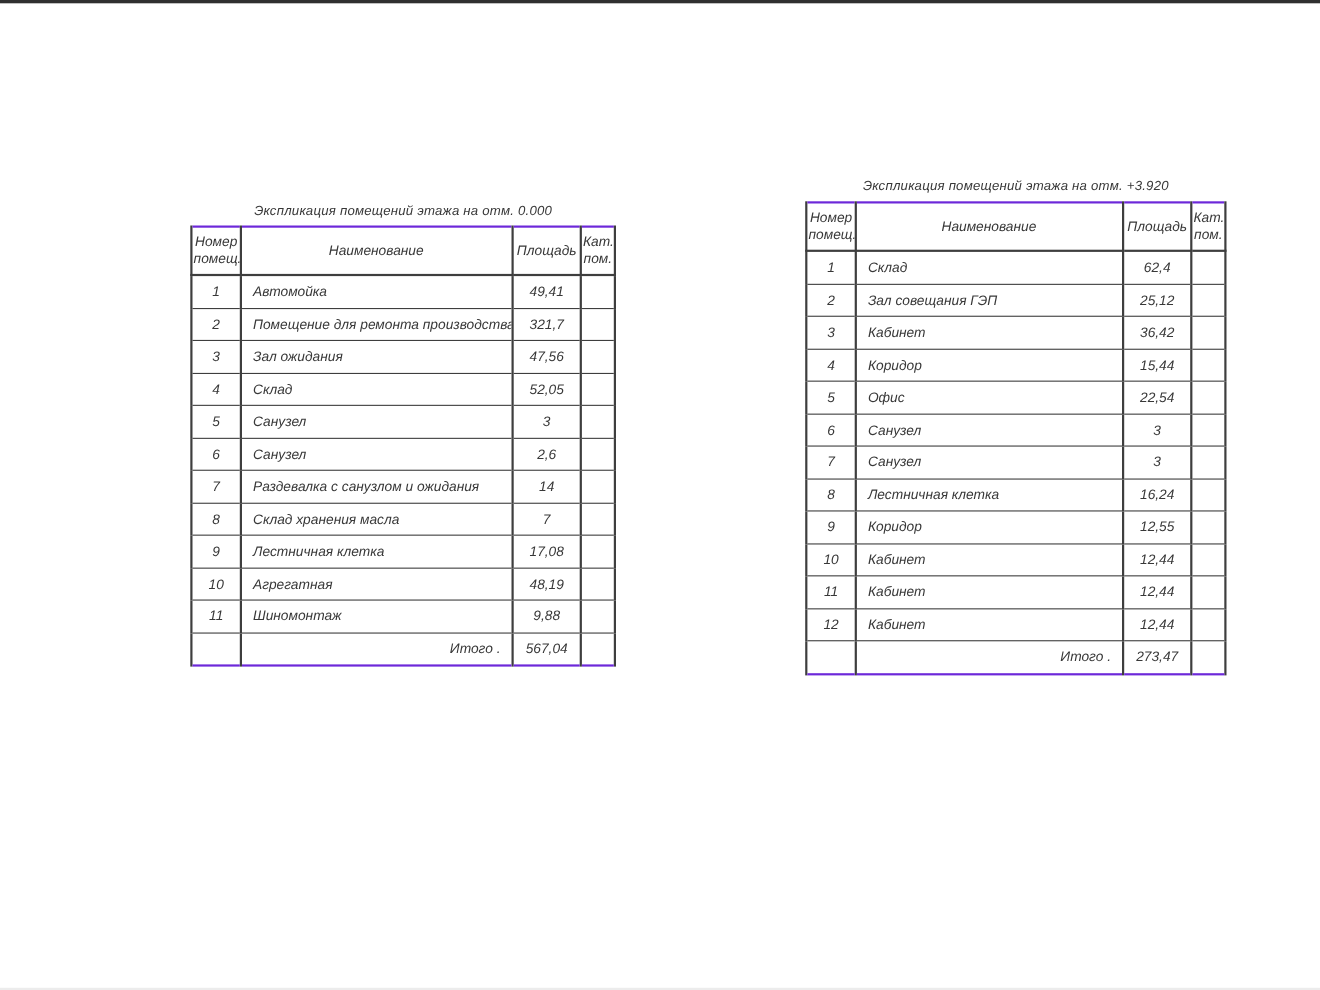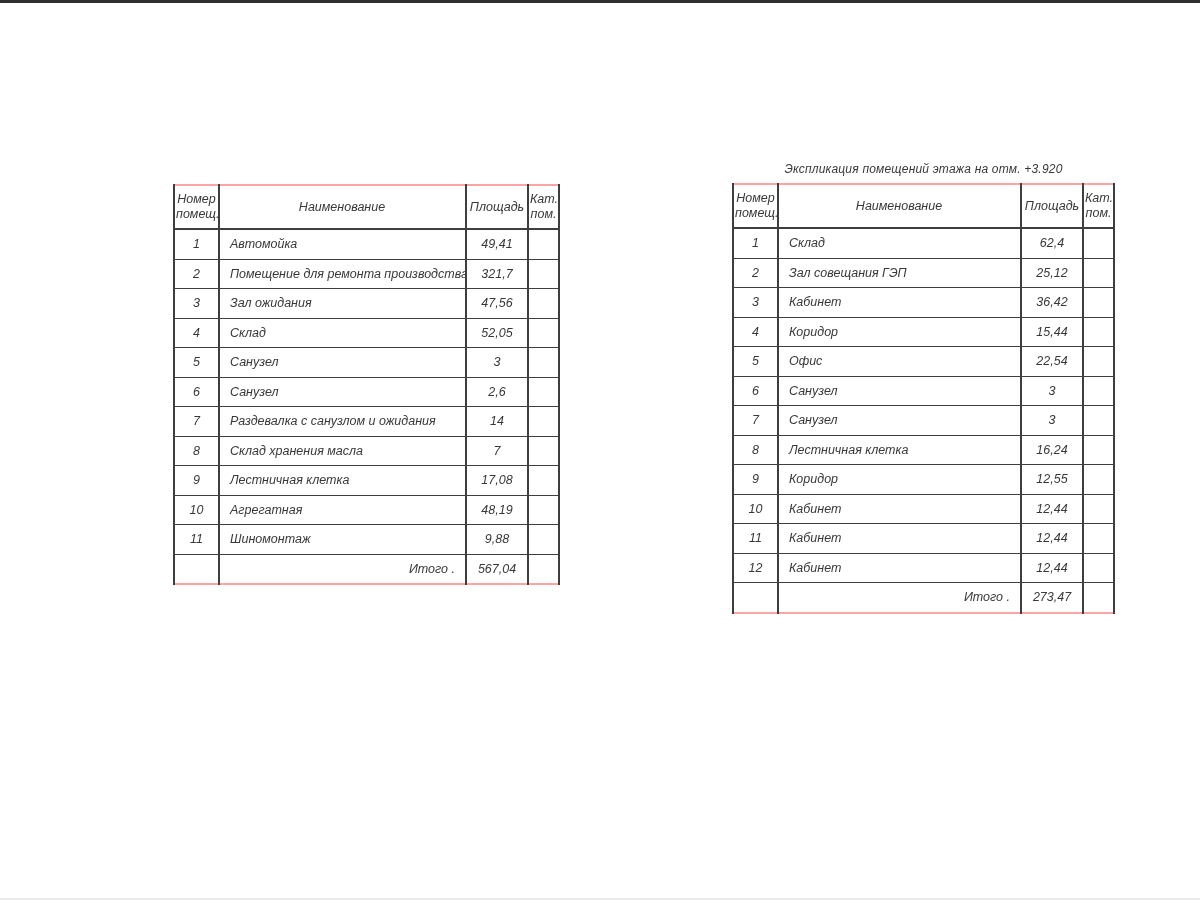--- a/index.html
+++ b/index.html
@@ -39,21 +39,21 @@
     line-height: 14px;
     margin-bottom: 7px;
     white-space: nowrap;
     letter-spacing: 0.2px;
   }
 
   table.expl-table {
     border-collapse: collapse;
     table-layout: fixed;
     width: 100%;
-    border: 2px solid #fca5a5;
+    border: 2px solid #6d28d9;
   }
   col.c-num  { width: 45px; }
   col.c-area { width: 62px; }
   col.c-cat  { width: 31px; }
 
   .expl-table th, .expl-table td {
     border: 1px solid #3e3e3e;
     border-left-width: 2px;
     border-right-width: 2px;
     font-size: 12.5px;
@@ -76,20 +76,21 @@
   .total-label { text-align: right; padding-right: 10px; margin-top: 33px; }
 </style>
 </head>
 <body>
 
 <div class="sheet">
   <div class="top-edge"></div>
   <div class="bottom-edge"></div>
 
   <section class="expl" id="expl-0">
+    <div class="expl-title">Экспликация помещений этажа на отм. 0.000</div>
     <table class="expl-table">
       <colgroup>
         <col class="c-num">
           <col class="c-name">
           <col class="c-area">
           <col class="c-cat">
       </colgroup>
       <thead>
         <tr>
           <th class="col-num">Номер

